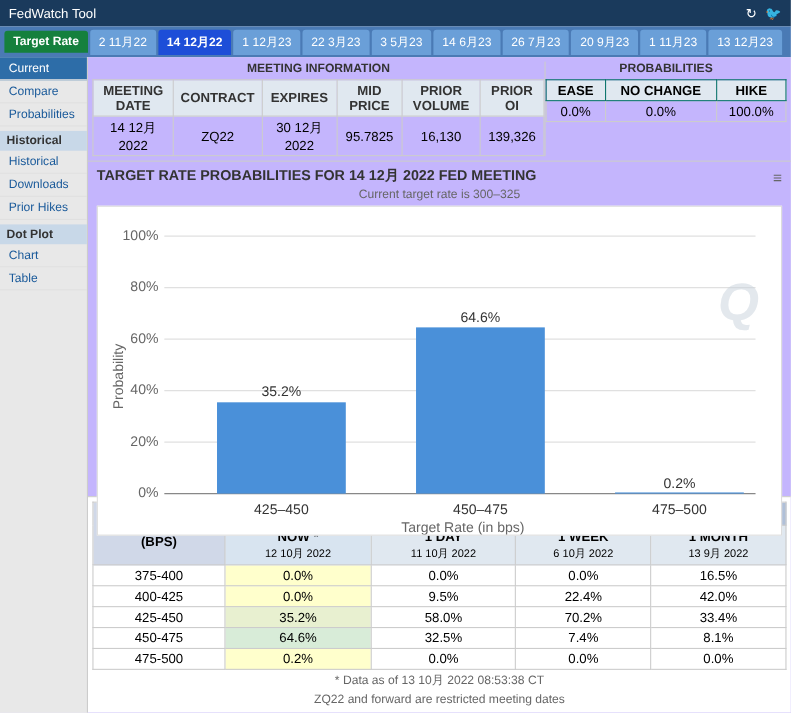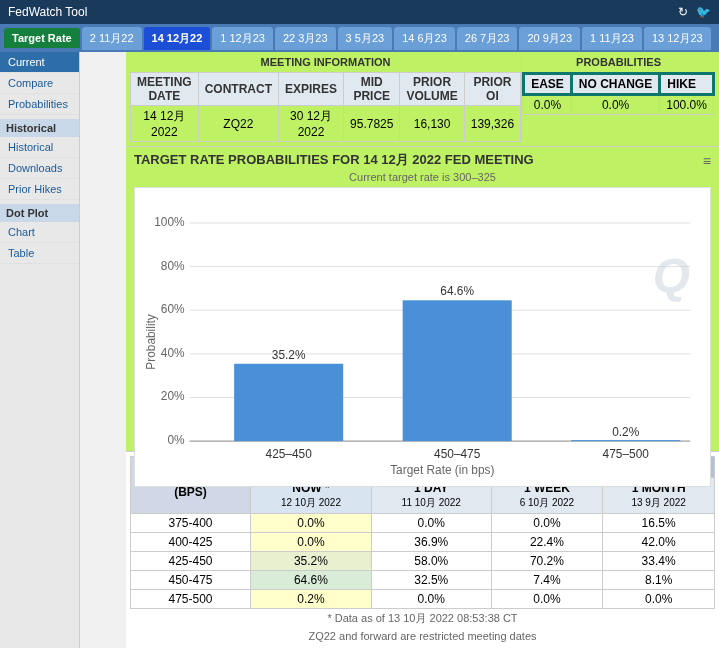--- a/index.html
+++ b/index.html
@@ -75,22 +75,21 @@
       font-weight: bold;
       font-size: 11px;
       margin-top: 4px;
     }
 
     .content-area {
       flex: 1;
       display: flex;
       flex-direction: column;
       overflow: hidden;
-      background: #bef264;
-      margin-left: 46px;
+      background: #c4b5fd;
     }
 
     .meeting-info-section {
       border-bottom: 1px solid #ccc;
       padding: 4px;
     }
 
     .section-title {
       text-align: center;
       font-weight: bold;
@@ -121,23 +120,23 @@
     }
 
     .prob-table {
       width: 100%;
       border-collapse: collapse;
       font-size: 11px;
     }
 
     .prob-table th {
       background: #e0e8f0;
-      border: 3px solid #0f766e;
+      border: 1px solid #0f766e;
       padding: 2px 6px;
-      text-align: left;
+      text-align: center;
       font-weight: bold;
     }
 
     .prob-table td {
       border: 1px solid #ccc;
       padding: 2px 6px;
       text-align: center;
     }
 
     .chart-section {
@@ -382,21 +381,21 @@
           <tr>
             <td>375-400</td>
             <td class="now-cell">0.0%</td>
             <td>0.0%</td>
             <td>0.0%</td>
             <td>16.5%</td>
           </tr>
           <tr>
             <td>400-425</td>
             <td class="now-cell">0.0%</td>
-            <td>36.9%</td>
+            <td>9.5%</td>
             <td>22.4%</td>
             <td>42.0%</td>
           </tr>
           <tr>
             <td>425-450</td>
             <td style="background:#e8f0d0;">35.2%</td>
             <td>58.0%</td>
             <td>70.2%</td>
             <td>33.4%</td>
           </tr>

